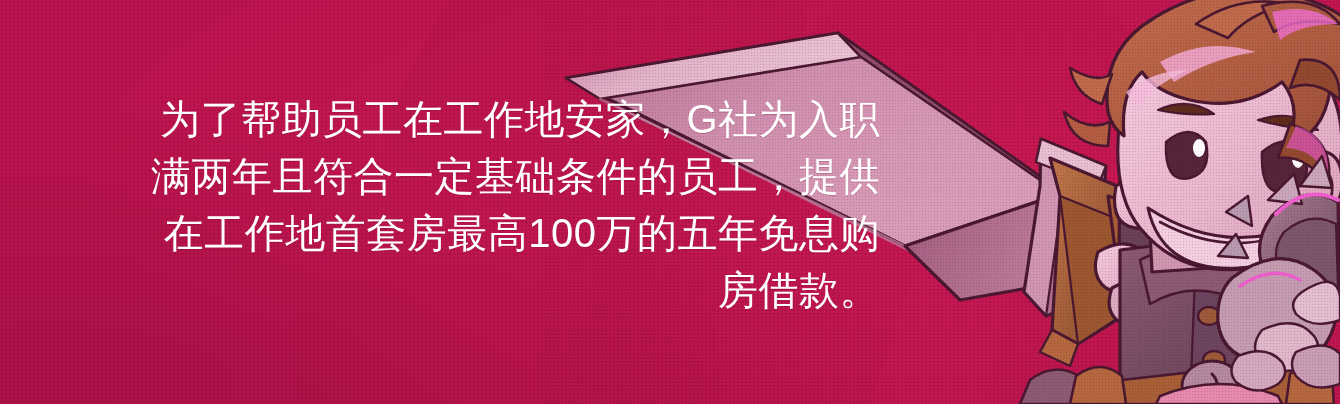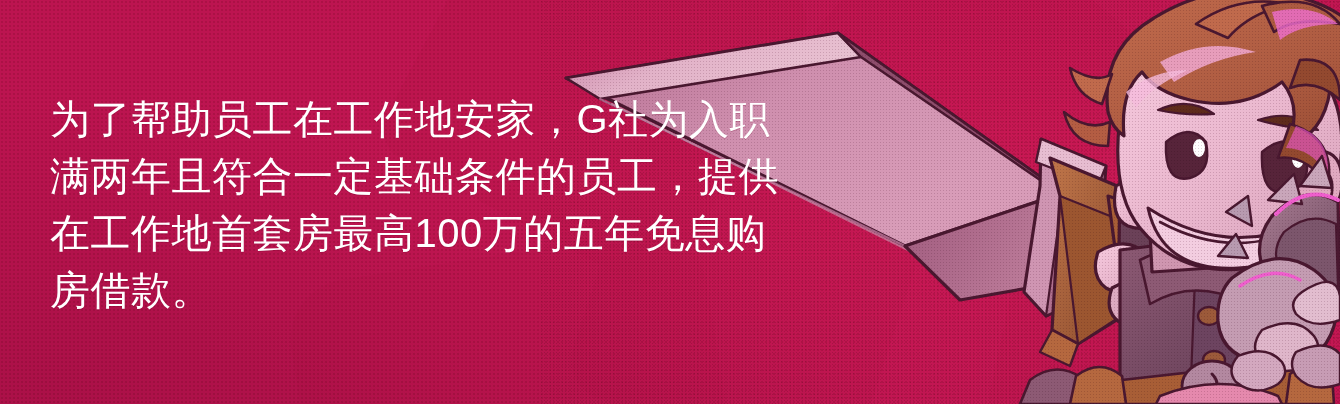--- a/index.html
+++ b/index.html
@@ -32,20 +32,21 @@
     opacity:.55;
   }
   
   .copy{
     position:absolute;left:50px;top:91px;width:830px;
     color:#ffffff;
     font-size:40px;line-height:57px;
     letter-spacing:.5px;
     white-space:pre-wrap;
     text-shadow:0 1px 0 rgba(120,8,48,.25);
+    text-align:right;
   }
   
   .art{position:absolute;left:0;top:0;width:1340px;height:404px;pointer-events:none;}
   .art svg{display:block;width:1340px;height:404px;}
   .halftone-art{
     position:absolute;left:540px;top:0;width:800px;height:404px;
     background-image:radial-gradient(rgba(70,10,40,.17) 0.8px, transparent 1px);
     background-size:3px 3px;
     mix-blend-mode:multiply;
     pointer-events:none;

